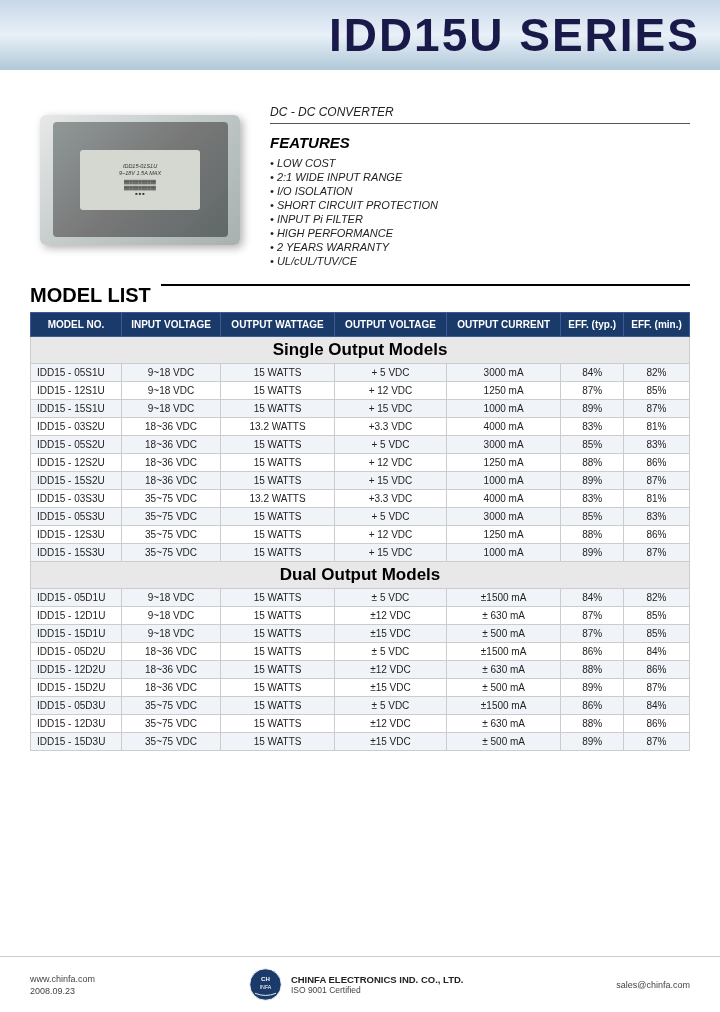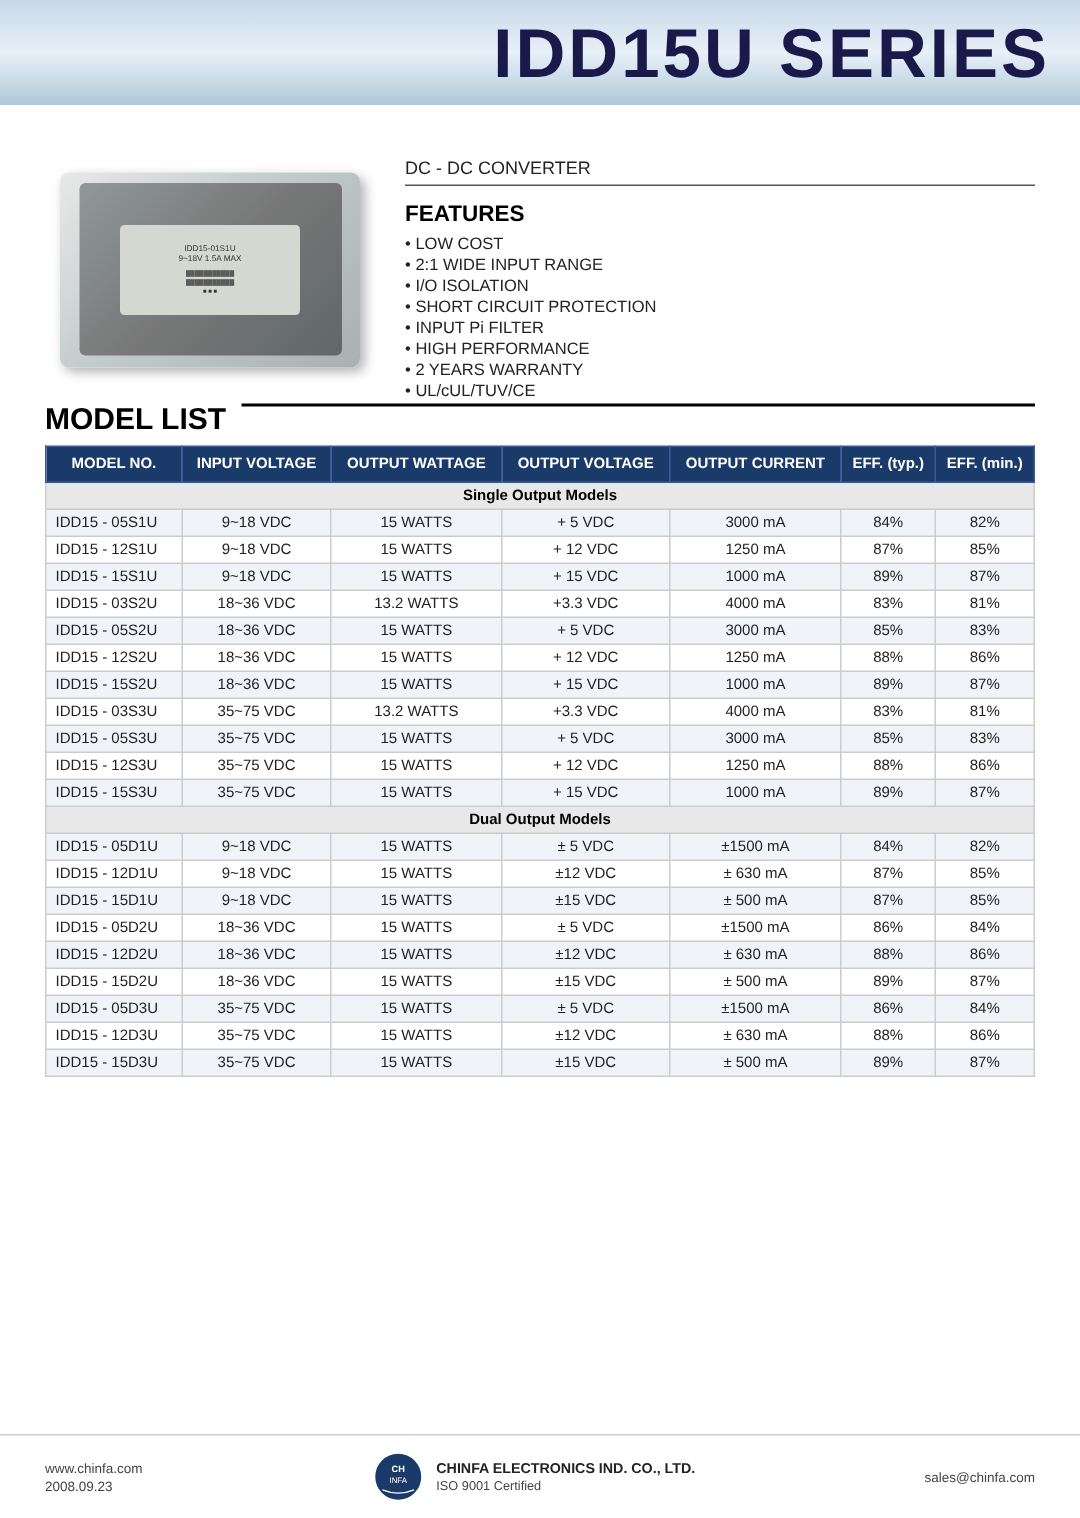--- a/index.html
+++ b/index.html
@@ -32,21 +32,23 @@
 
     
     .content {
       padding: 10px 30px 10px 30px;
     }
 
     
     .top-section {
       display: flex;
       gap: 20px;
+      margin-bottom: 15px;
       margin-top: 10px;
+      font-style: italic;
     }
     .product-image {
       width: 220px;
       flex-shrink: 0;
       display: flex;
       align-items: center;
       justify-content: center;
     }
     .product-img-box {
       width: 200px;
@@ -163,21 +165,21 @@
       padding: 3px 4px;
       border: 1px solid #ccc;
       font-size: 10px;
       color: #222;
     }
     tr:nth-child(even) td { background: #f0f4f8; }
     tr:nth-child(odd) td { background: #fff; }
     .section-row td {
       background: #e8e8e8 !important;
       font-weight: bold;
-      font-size: 10px;
+      font-size: 17px;
       color: #000;
       text-align: center;
     }
     td.model-col { text-align: left; padding-left: 6px; }
 
     
     .footer {
       position: absolute;
       bottom: 0;
       left: 0;

